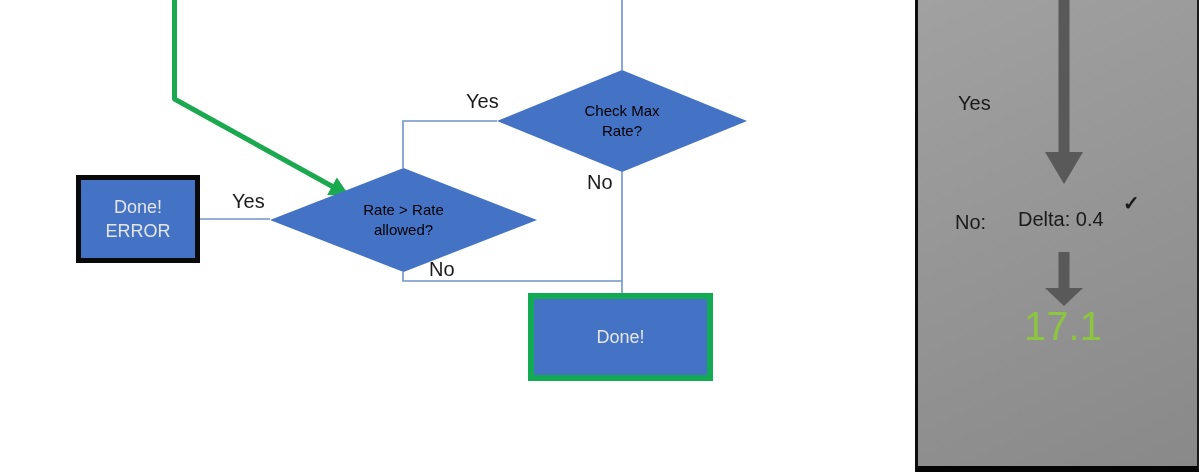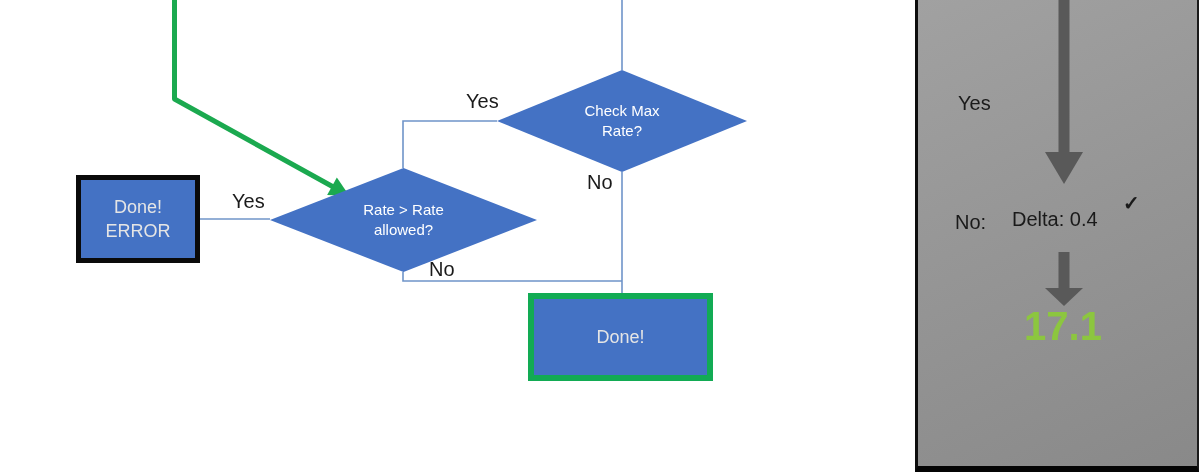--- a/index.html
+++ b/index.html
@@ -24,21 +24,21 @@
   .diamond {
     position: absolute;
     background: #4472C4;
     clip-path: polygon(50% 0, 100% 50%, 50% 100%, 0 50%);
     display: flex;
     align-items: center;
     justify-content: center;
     z-index: 2;
   }
   .diamond .diamond-label {
-    color: #ffffff;
+    color: #000000;
     font-size: 15px;
     line-height: 1.35;
     text-align: center;
     white-space: pre-line;
   }
   .diamond-check { left: 497px; top: 70px; width: 250px; height: 102px; }
   .diamond-rate  { left: 270px; top: 168px; width: 267px; height: 104px; }
 
   .term-box {
     position: absolute;
@@ -82,37 +82,37 @@
     z-index: 2;
   }
   .side-panel .panel-text {
     position: absolute;
     color: #1a1a1a;
     font-size: 20px;
     white-space: nowrap;
   }
   .pt-yes   { left: 40px;  top: 92px; }
   .pt-no    { left: 37px;  top: 211px; }
-  .pt-delta { left: 94px; top: 208px; }
+  .pt-delta { left: 100px; top: 208px; }
   .pt-check {
     left: 205px; top: 191px;
     font-size: 34px;
     font-weight: 700;
     color: #111111;
   }
   .panel-arrow { position: absolute; }
   .arrow-top    { left: 124px; top: 0; }
   .arrow-bottom { left: 124px; top: 252px; }
   .result-value {
     position: absolute;
     left: 75px; top: 304px;
     width: 140px;
     text-align: center;
     font-size: 40px;
-    font-weight: 700;
+    font-weight: 400;
     color: #8CC63F;
   }
 </style>
 </head>
 <body>
 
 <div class="canvas">
 
   <svg class="connectors" width="915" height="472" viewBox="0 0 915 472">
     <defs>

